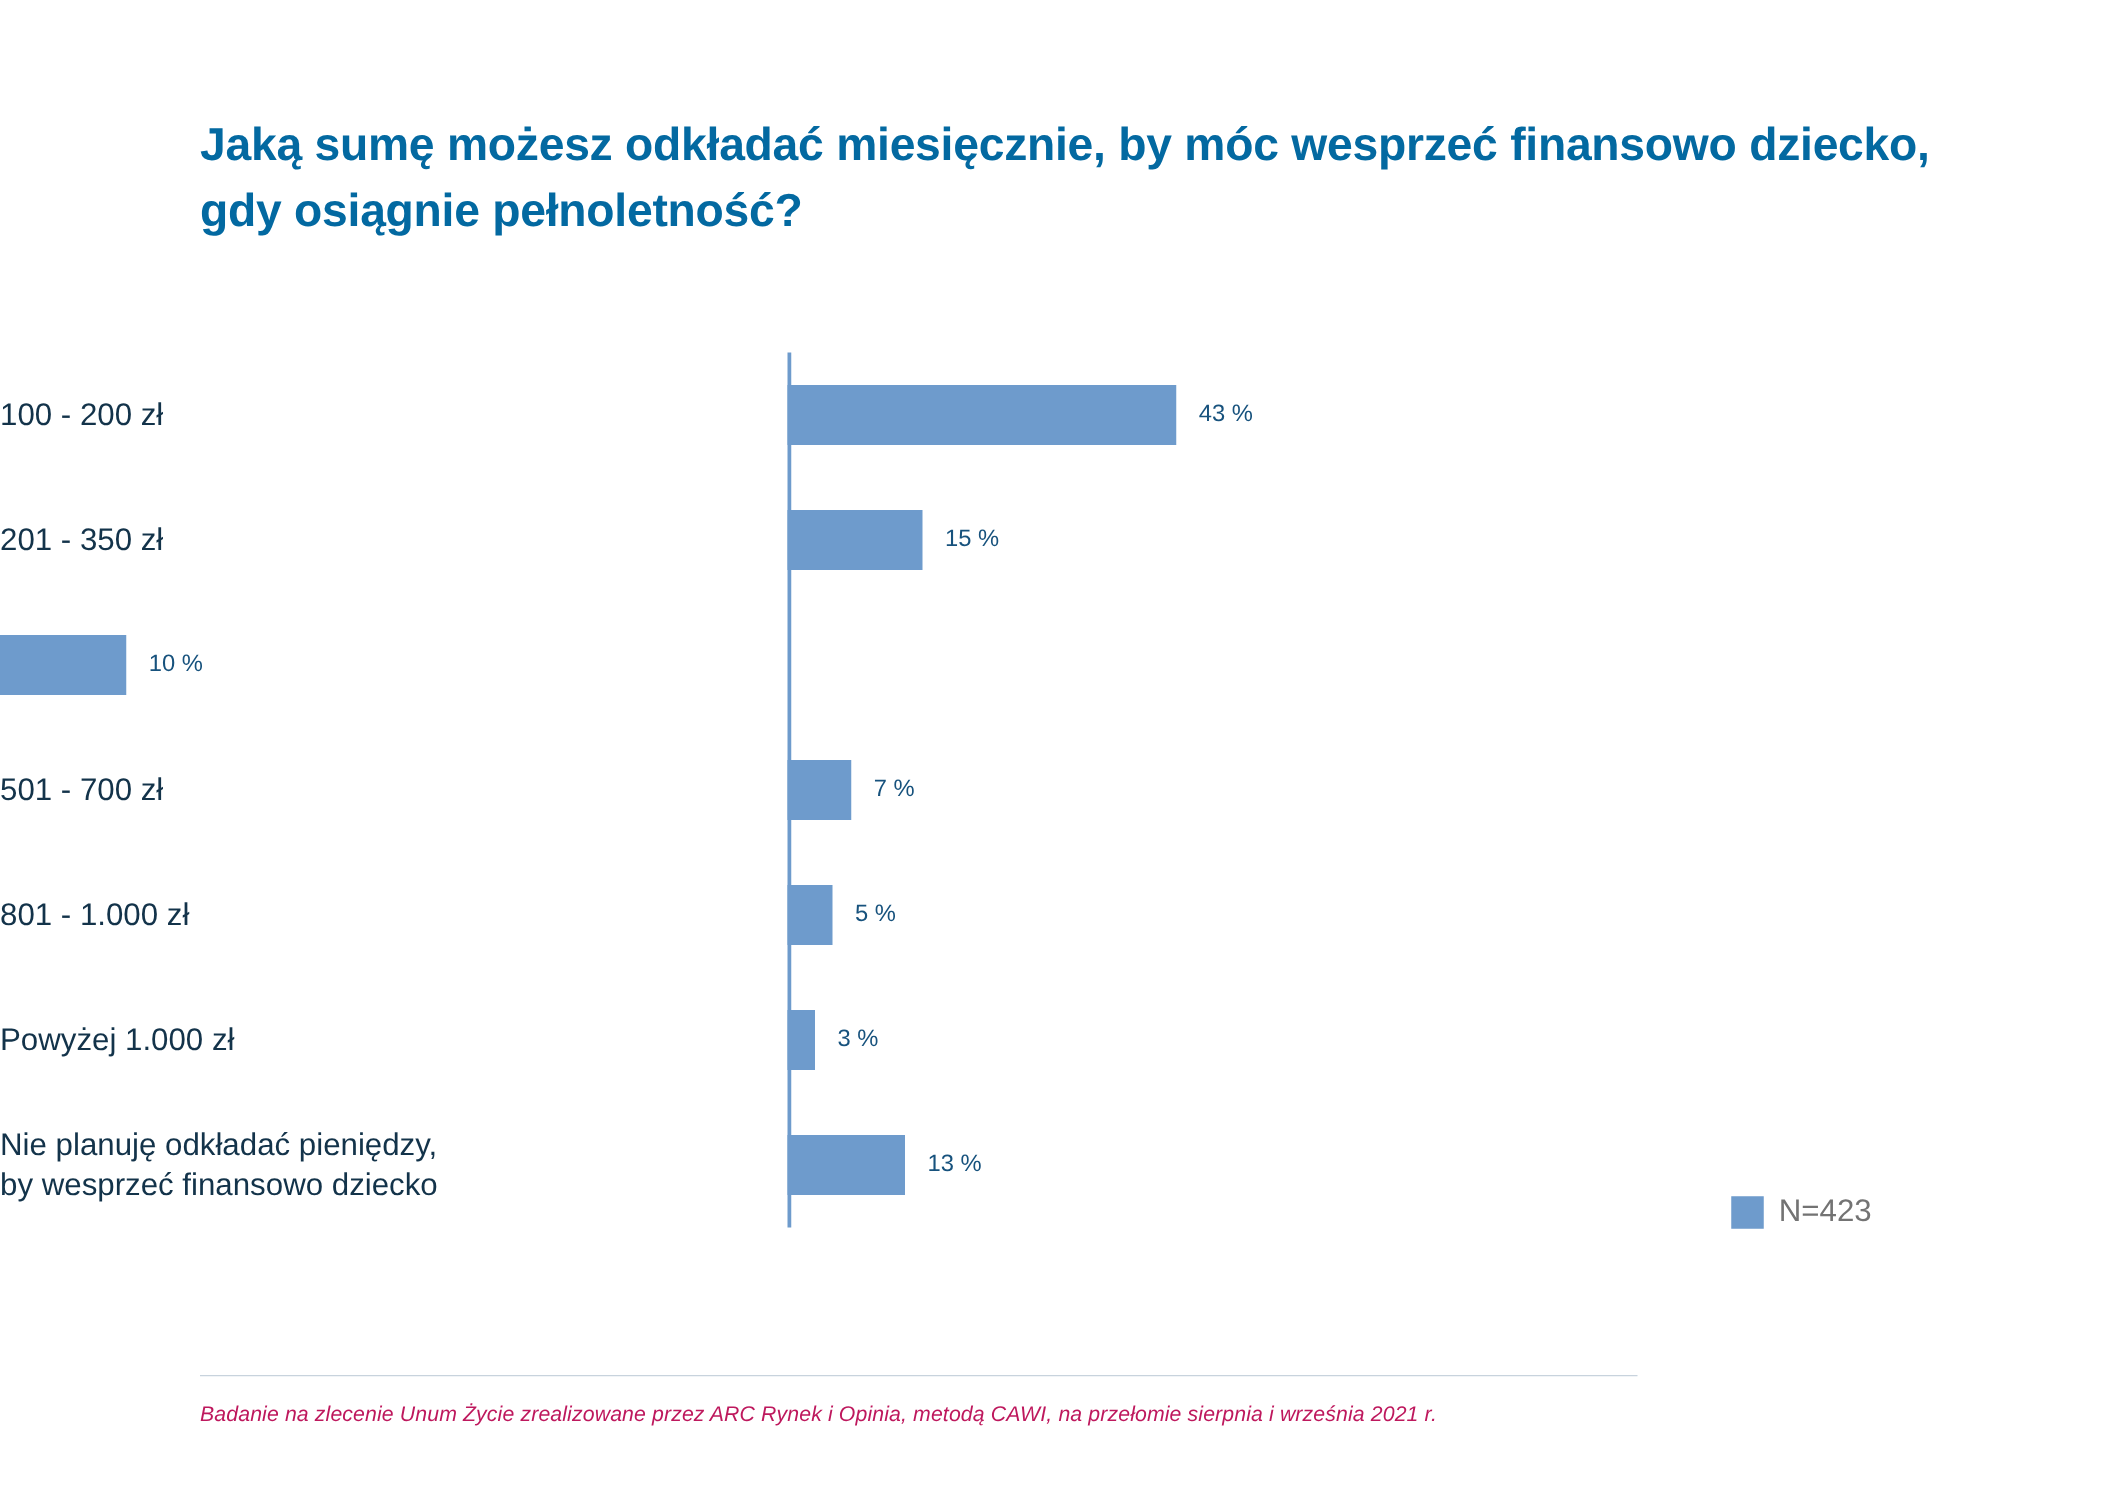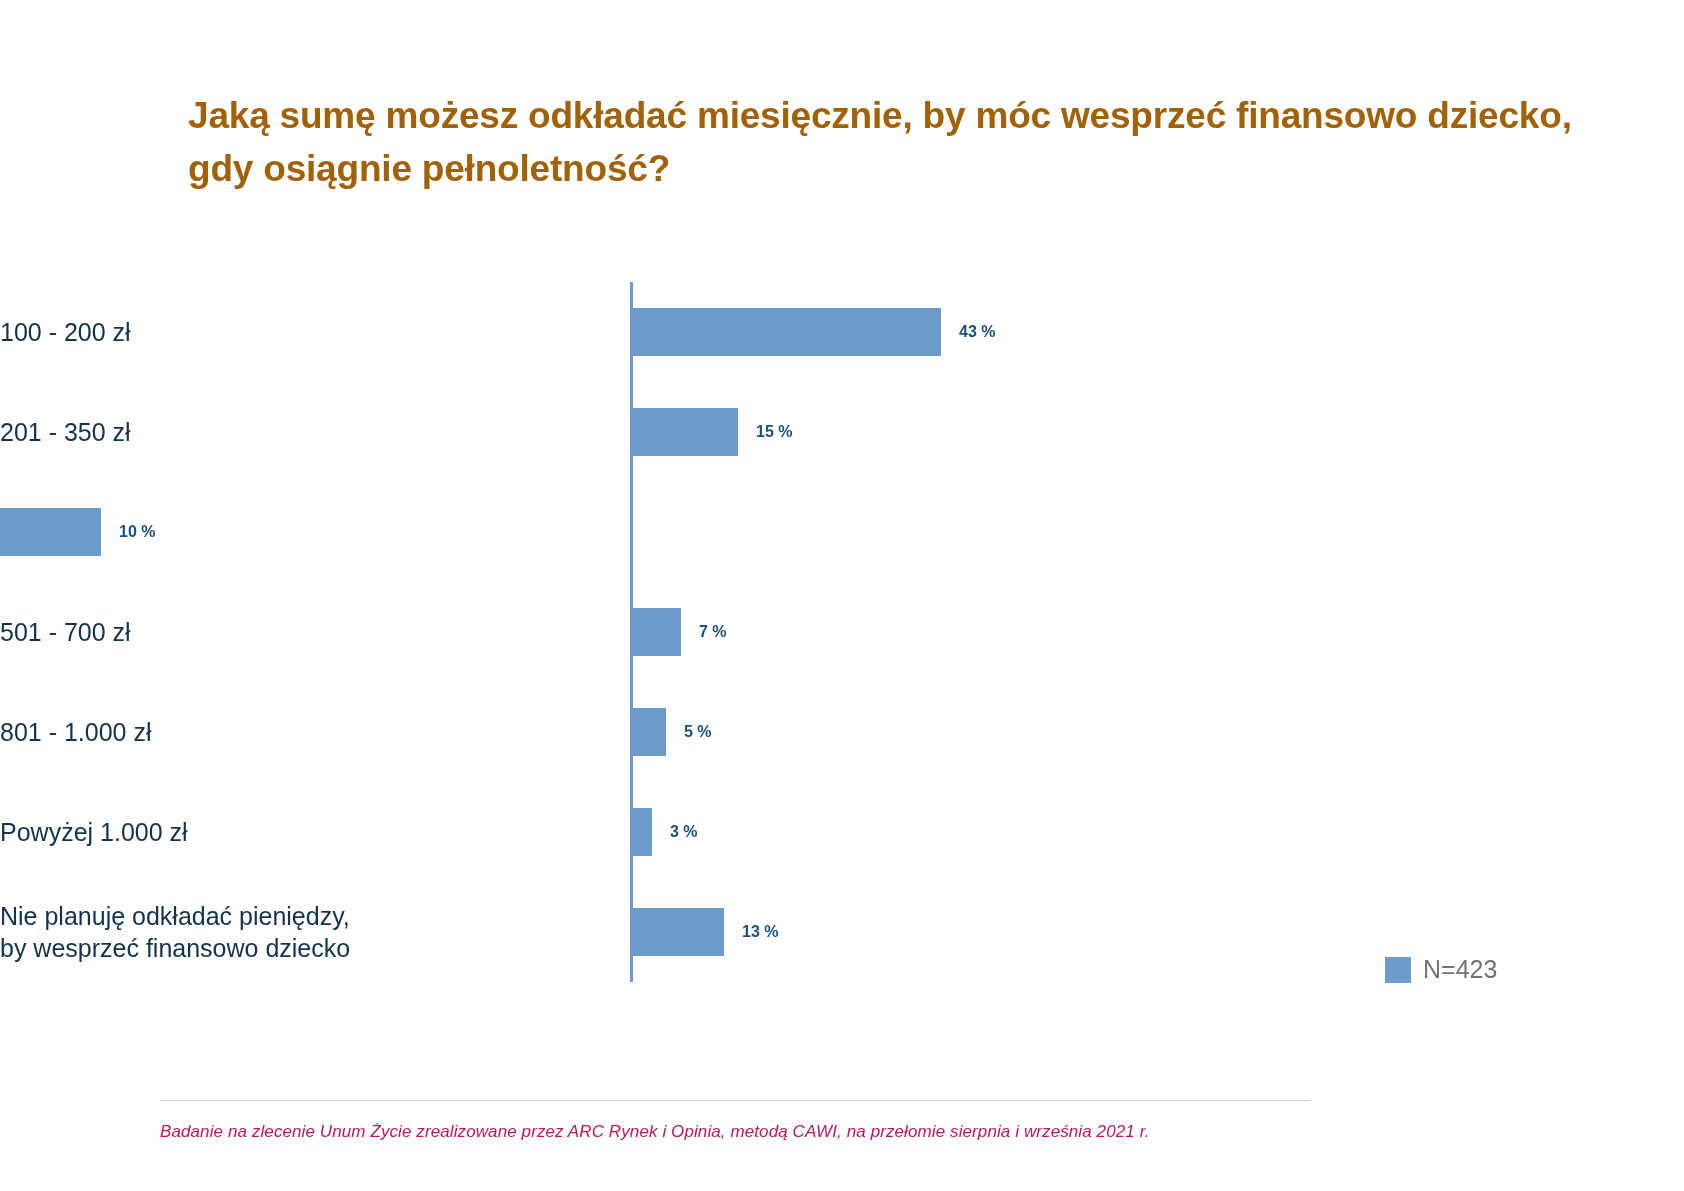--- a/index.html
+++ b/index.html
@@ -23,23 +23,22 @@
 
   
   .title {
     position: absolute;
     left: 160px;
     top: 90px;
     width: 1420px;
     font-size: 37px;
     font-weight: bold;
     line-height: 1.42;
-    color: #a16207;
+    color: #0369a1;
     letter-spacing: -0.2px;
-    margin-left: 28px;
   }
 
   
   .chart {
     position: absolute;
     left: 0px;
     top: 282px;
     width: 1684px;
     height: 700px;
   }
@@ -63,22 +62,22 @@
     flex: 1;
     height: 100%;
     display: flex;
     align-items: center;
   }
   .bar {
     height: 48px;
     background: #6e9bcc;
   }
   .bar-value {
-    font-size: 16px;
-    font-weight: bold;
+    font-size: 19px;
+    font-weight: normal;
     color: #17527d;
     margin-left: 18px;
     white-space: nowrap;
   }
 
   
   .axis {
     position: absolute;
     left: 630px;
     top: 0;

